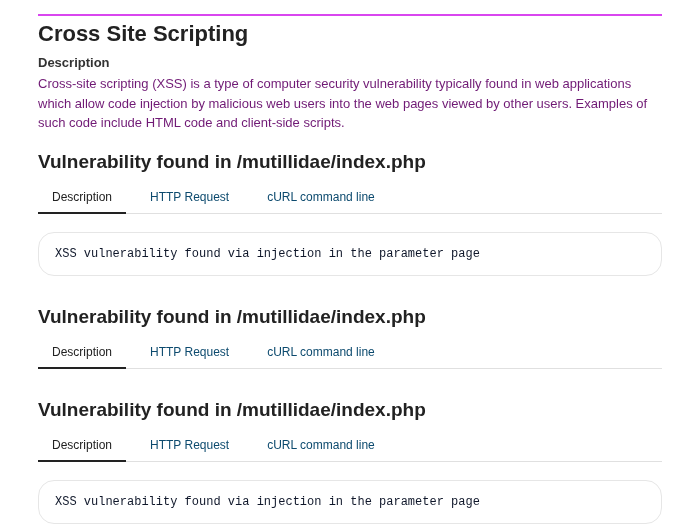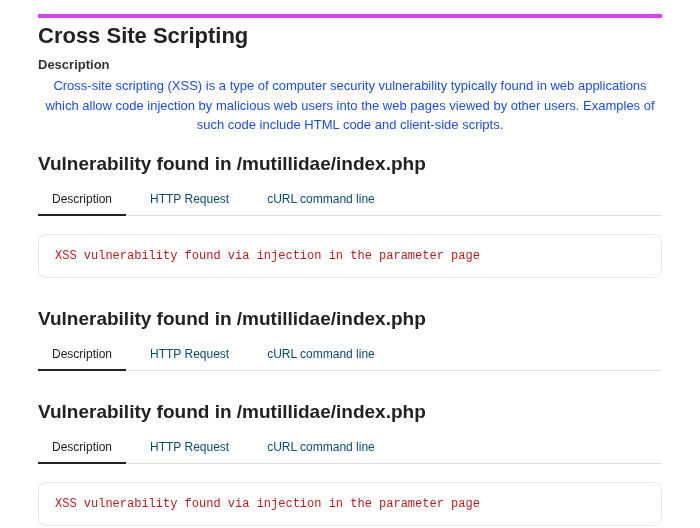--- a/index.html
+++ b/index.html
@@ -14,35 +14,34 @@
       background: #fff;
       width: 700px;
       padding: 0 38px 20px 38px;
     }
     .main-title {
       font-size: 22px;
       font-weight: 700;
       color: #222;
       margin-top: 14px;
       margin-bottom: 8px;
-      border-top: 4px solid #d946ef;
+      border-top: 2px solid #d946ef;
       padding-top: 5px;
     }
     .desc-label {
       font-size: 13px;
       font-weight: 700;
       color: #333;
       margin-bottom: 4px;
     }
     .desc-text {
       font-size: 13px;
-      color: #1d4ed8;
+      color: #701a75;
       line-height: 1.5;
       margin-bottom: 18px;
-      text-align: center;
     }
     .vuln-block {
       margin-bottom: 30px;
     }
     .vuln-title {
       font-size: 19px;
       font-weight: 700;
       color: #222;
       margin-bottom: 10px;
     }
@@ -67,25 +66,25 @@
       content: "";
       position: absolute;
       left: 0;
       right: 0;
       bottom: -1px;
       height: 2px;
       background: #222;
     }
     .content-box {
       border: 1px solid #e6e6e6;
-      border-radius: 8px;
+      border-radius: 16px;
       padding: 14px 16px;
       font-family: Menlo, Consolas, "Liberation Mono", monospace;
       font-size: 12px;
-      color: #b91c1c;
+      color: #0f172a;
       background: #fff;
     }
   </style>
 </head>
 <body>
 
 <h1 class="main-title">Cross Site Scripting</h1>
 
 <div class="desc-label">Description</div>
 <div class="desc-text">Cross-site scripting (XSS) is a type of computer security vulnerability typically found in web applications which allow code injection by malicious web users into the web pages viewed by other users. Examples of such code include HTML code and client-side scripts.</div>

